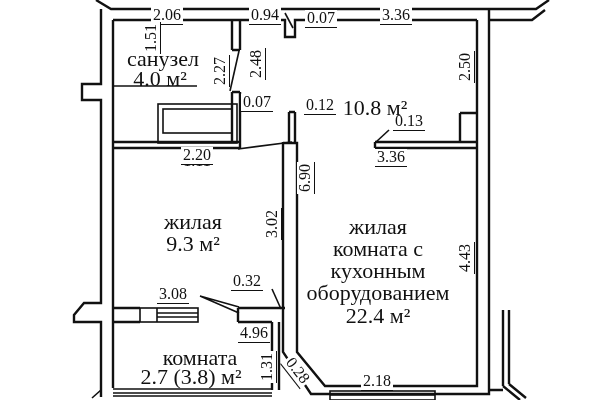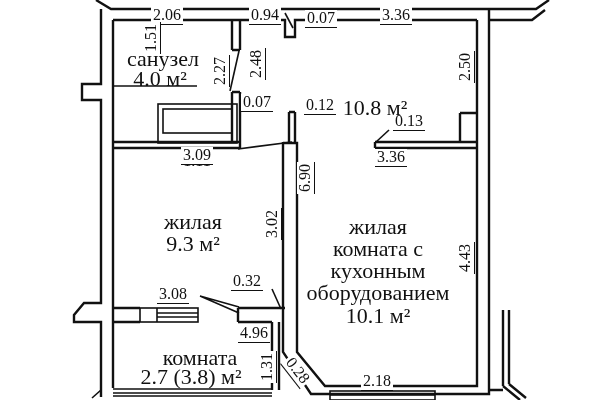--- a/index.html
+++ b/index.html
@@ -81,38 +81,38 @@
   <div class="lbl dim" style="left:321px;top:19px">0.07</div>
   <div class="lbl dim" style="left:396px;top:16px">3.36</div>
   <div class="lbl dim rot" style="left:152px;top:38px">1.51</div>
   <div class="lbl dim rot" style="left:221px;top:71px">2.27</div>
   <div class="lbl dim rot" style="left:257px;top:64px">2.48</div>
   <div class="lbl dim rot" style="left:466px;top:67px">2.50</div>
   <div class="lbl dim" style="left:257px;top:103px">0.07</div>
   <div class="lbl dim" style="left:320px;top:106px">0.12</div>
   <div class="lbl dim nodash" style="left:197px;top:121px">1.11</div>
   <div class="lbl dim" style="left:409px;top:122px">0.13</div>
-  <div class="lbl dim" style="left:197px;top:156px">3.09</div>
+  <div class="lbl dim" style="left:197px;top:156px">2.20</div>
   <div class="lbl dim" style="left:391px;top:158px">3.36</div>
   <div class="lbl dim rot" style="left:306px;top:178px">6.90</div>
   <div class="lbl dim rot" style="left:273px;top:224px">3.02</div>
   <div class="lbl dim rot" style="left:466px;top:258px">4.43</div>
   <div class="lbl dim" style="left:247px;top:282px">0.32</div>
   <div class="lbl dim" style="left:173px;top:295px">3.08</div>
   <div class="lbl dim" style="left:254px;top:334px">4.96</div>
   <div class="lbl dim rot" style="left:268px;top:367px">1.31</div>
   <div class="lbl dim rot52" style="left:297px;top:371px">0.28</div>
   <div class="lbl dim" style="left:377px;top:382px">2.18</div>
 
   <div class="lbl room" style="left:163px;top:59px">санузел</div>
   <div class="lbl room" style="left:160px;top:79px">4.0 м²</div>
   <div class="lbl room" style="left:375px;top:108px">10.8 м²</div>
   <div class="lbl room" style="left:193px;top:222px">жилая</div>
   <div class="lbl room" style="left:193px;top:244px">9.3 м²</div>
   <div class="lbl room" style="left:378px;top:227px">жилая</div>
   <div class="lbl room" style="left:378px;top:249px">комната с</div>
   <div class="lbl room" style="left:378px;top:271px">кухонным</div>
   <div class="lbl room" style="left:378px;top:293px">оборудованием</div>
-  <div class="lbl room" style="left:378px;top:316px">10.1 м²</div>
+  <div class="lbl room" style="left:378px;top:316px">22.4 м²</div>
   <div class="lbl room" style="left:200px;top:358px">комната</div>
   <div class="lbl room" style="left:191px;top:377px">2.7 (3.8) м²</div>
 
 </div>
 
 </body></html>

